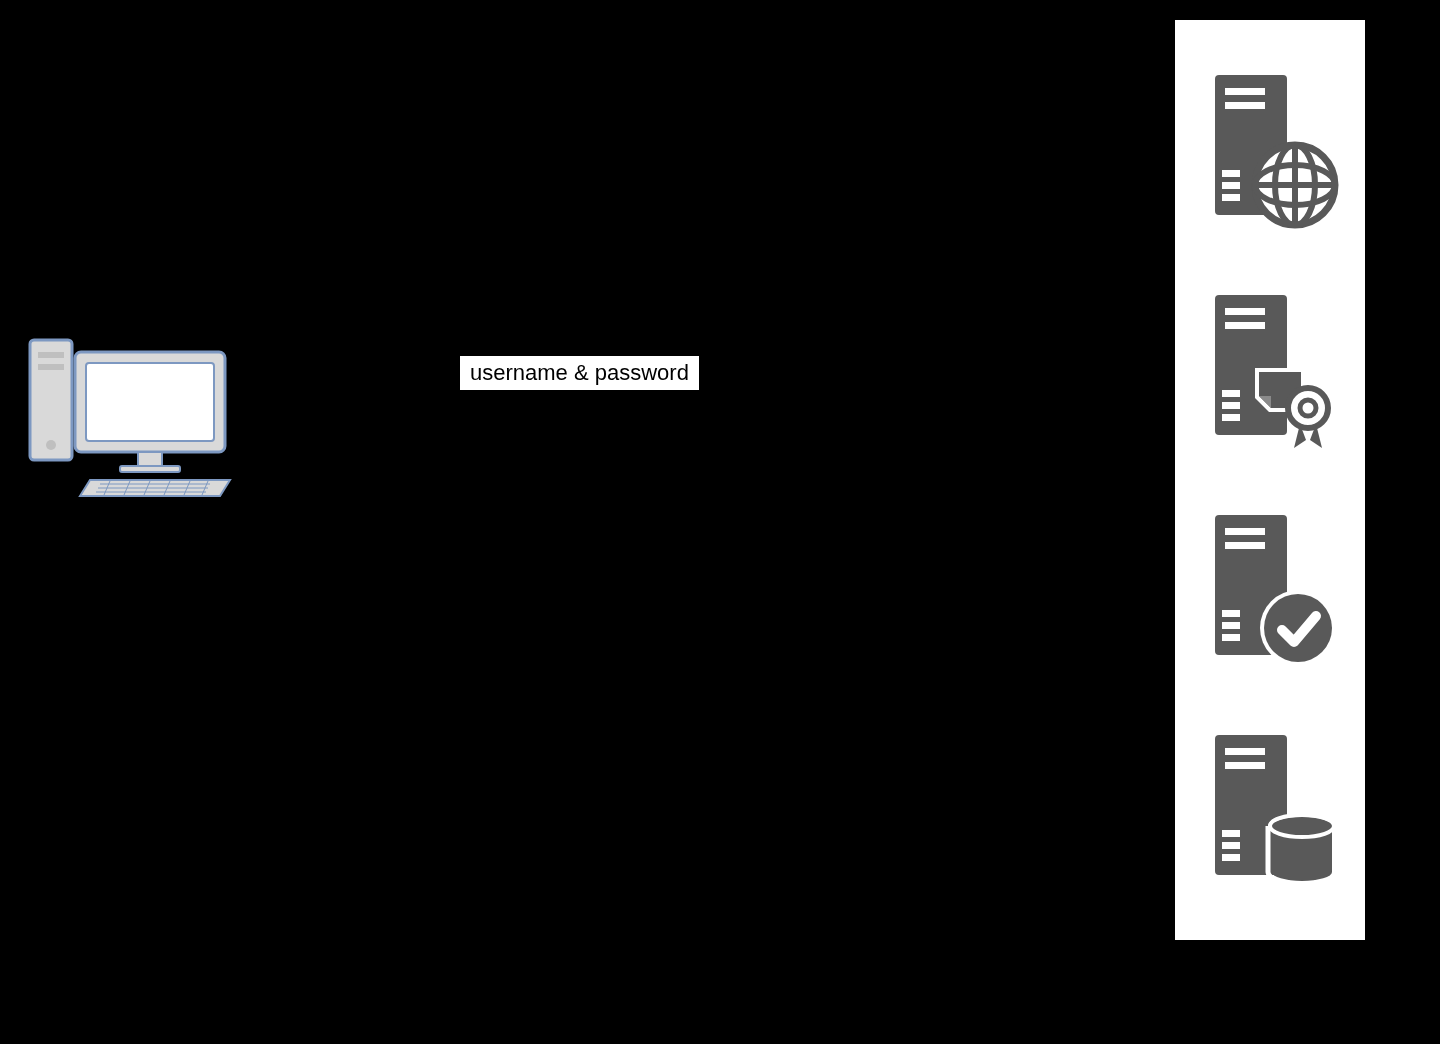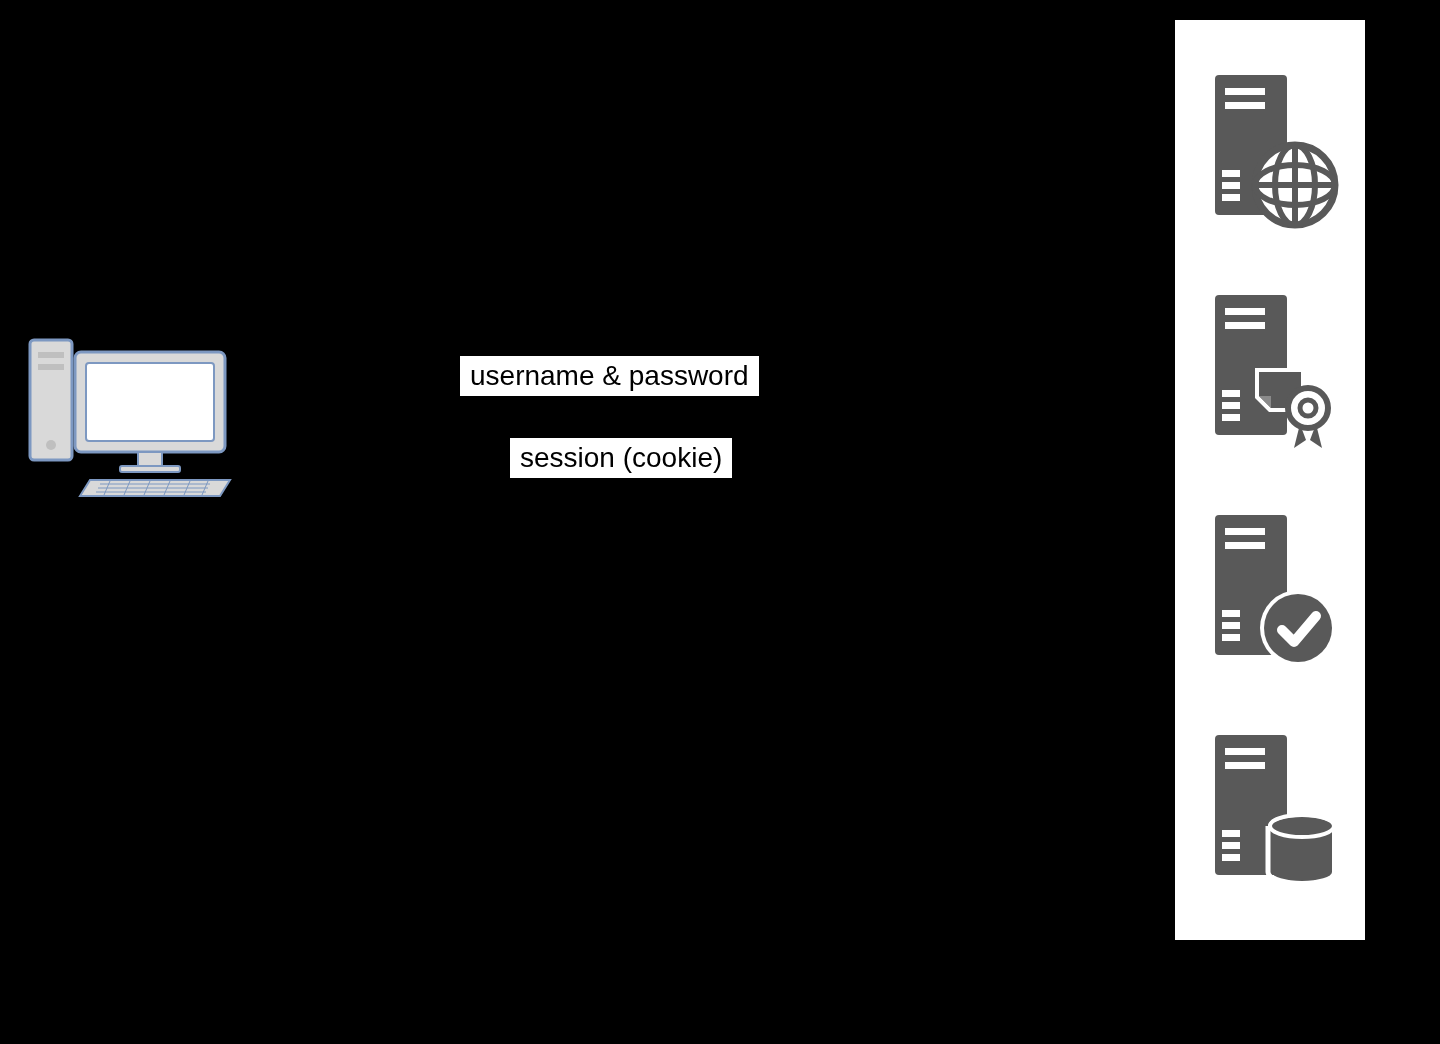--- a/index.html
+++ b/index.html
@@ -42,21 +42,21 @@
   .server-cell {
     width: 140px;
     height: 160px;
     position: relative;
   }
   
   .label {
     position: absolute;
     background: #fff;
     color: #000;
-    font-size: 28px;
+    font-size: 22px;
     padding: 4px 10px;
     white-space: nowrap;
   }
   .label.top {
     left: 460px;
     top: 356px;
   }
   .label.bottom {
     left: 510px;
     top: 438px;
@@ -92,21 +92,20 @@
           <line x1="60" y1="11" x2="54" y2="25"></line>
           <line x1="80" y1="11" x2="74" y2="25"></line>
           <line x1="100" y1="11" x2="94" y2="25"></line>
           <line x1="118" y1="11" x2="112" y2="25"></line>
         </g>
       </g>
     </svg>
   </div>
 
   <div class="label top">username &amp; password</div>
-  <div class="label bottom">session (cookie)</div>
 
   <div class="server-stack">
 
     <div class="server-cell">
       <svg viewBox="0 0 140 160" width="140" height="160">
         <rect x="15" y="5" width="72" height="140" rx="4" fill="#595959"></rect>
         <rect x="25" y="18" width="40" height="7" fill="#fff"></rect>
         <rect x="25" y="32" width="40" height="7" fill="#fff"></rect>
         <rect x="22" y="100" width="18" height="7" fill="#fff"></rect>
         <rect x="22" y="112" width="18" height="7" fill="#fff"></rect>

